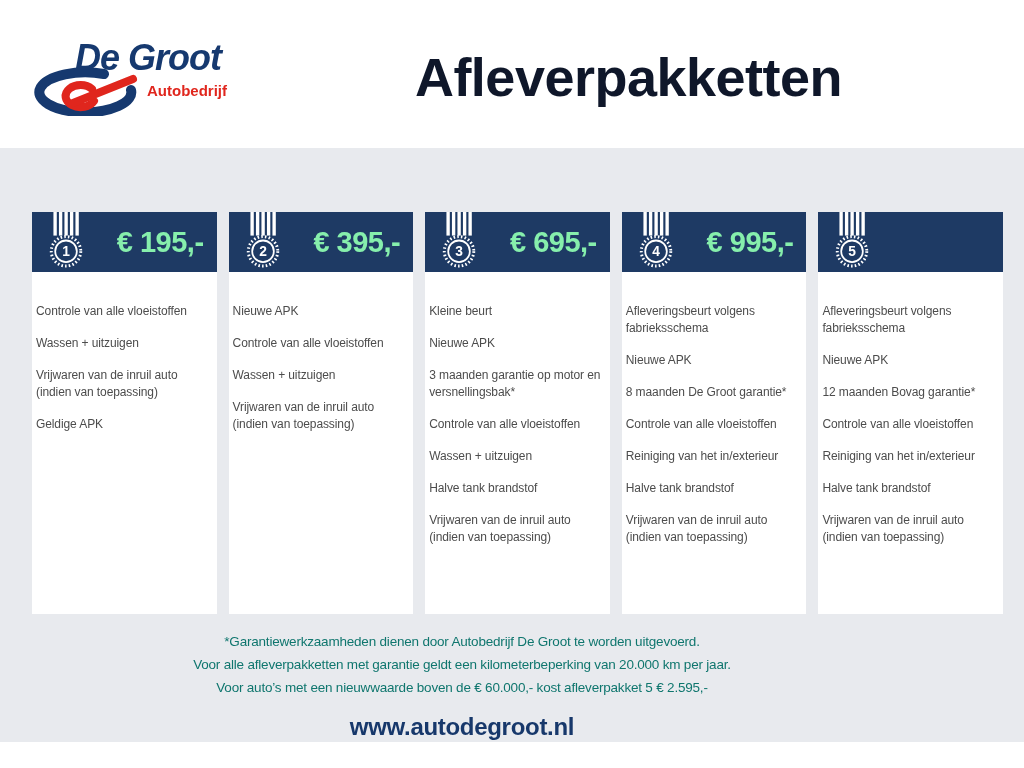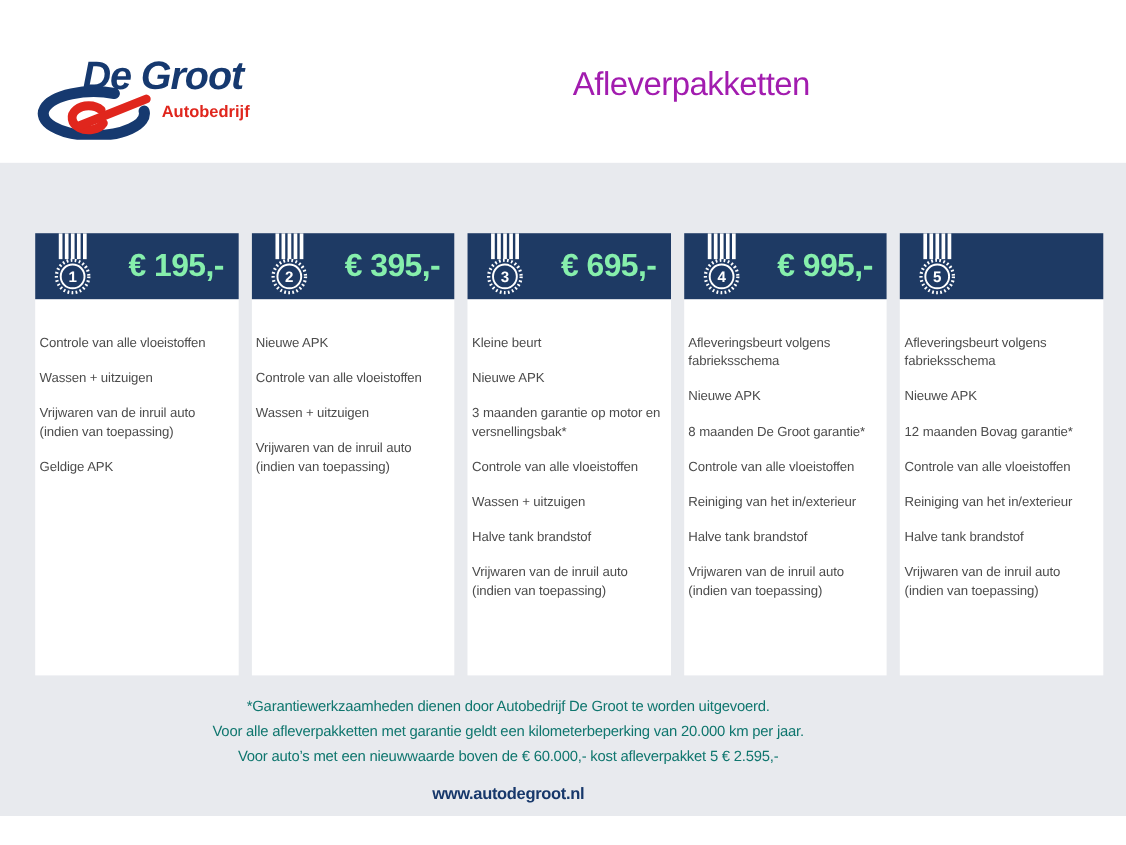--- a/index.html
+++ b/index.html
@@ -5,36 +5,36 @@
   html,body{margin:0;padding:0;}
   body{
     width:1024px;height:768px;overflow:hidden;background:#ffffff;
     font-family:"Liberation Sans","DejaVu Sans",sans-serif;
     -webkit-font-smoothing:antialiased;
   }
   .page{position:relative;width:1024px;height:768px;background:#ffffff;}
 
   
   .top{position:relative;height:148px;background:#ffffff;}
-  .logo{position:absolute;left:33px;top:39px;width:205px;height:96px;text-align:right;}
+  .logo{position:absolute;left:33px;top:28px;width:205px;height:96px;text-align:right;}
   .logo-mark{position:absolute;left:0;top:38px;}
   .brand-name{
     position:absolute;left:42px;top:12px;
     font-size:36px;font-weight:bold;font-style:italic;
     color:#16396f;letter-spacing:-1px;white-space:nowrap;line-height:1;
   }
   .brand-sub{
     position:absolute;left:114px;top:55px;
     font-size:15px;font-weight:bold;
     color:#e0261d;white-space:nowrap;line-height:1;
   }
   .page-title{
     position:absolute;left:233px;right:0;top:50px;
-    text-align:center;font-size:30px;line-height:54px;
-    font-weight:normal;color:#a21caf;letter-spacing:-0.5px;
+    text-align:center;font-size:54px;line-height:54px;
+    font-weight:bold;color:#0f172a;letter-spacing:-0.5px;
   }
 
   
   .band{
     position:absolute;top:148px;left:0;width:1024px;height:594px;
     background:#e8eaee;box-sizing:border-box;
   }
   .cards{
     display:flex;gap:12px;
     padding:64px 21px 0 32px;
@@ -65,21 +65,21 @@
     margin:0 0 15px 0;letter-spacing:-0.1px;
   }
 
   
   .footnotes{
     width:860px;margin:16px 0 0 32px;text-align:center;
     color:#0f766e;font-size:13.5px;line-height:23px;letter-spacing:-0.2px;
   }
   .website{
     width:860px;margin:14px 0 0 32px;text-align:center;
-    color:#17386b;font-size:15px;font-weight:bold;letter-spacing:-0.3px;
+    color:#17386b;font-size:24px;font-weight:bold;letter-spacing:-0.3px;
     text-decoration:none;display:block;
   }
 
   
   .bottom{position:absolute;left:0;top:742px;width:1024px;height:26px;background:#ffffff;}
 </style>
 </head>
 <body>
 
 <div class="page">

